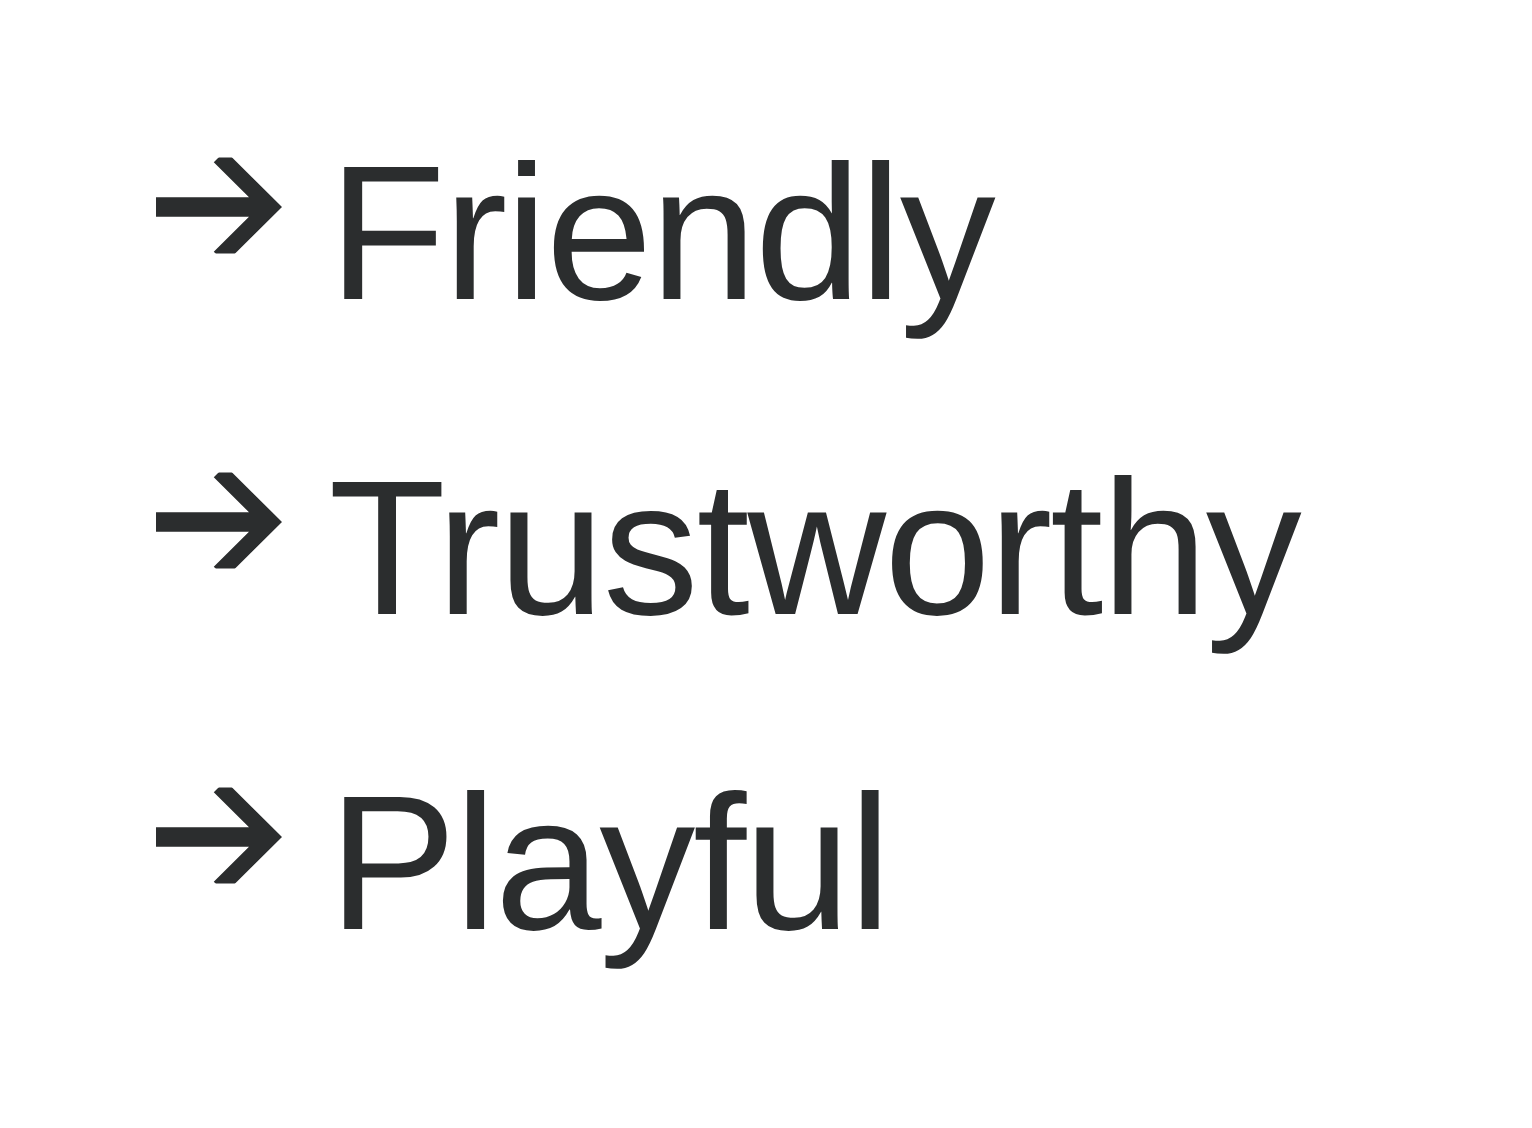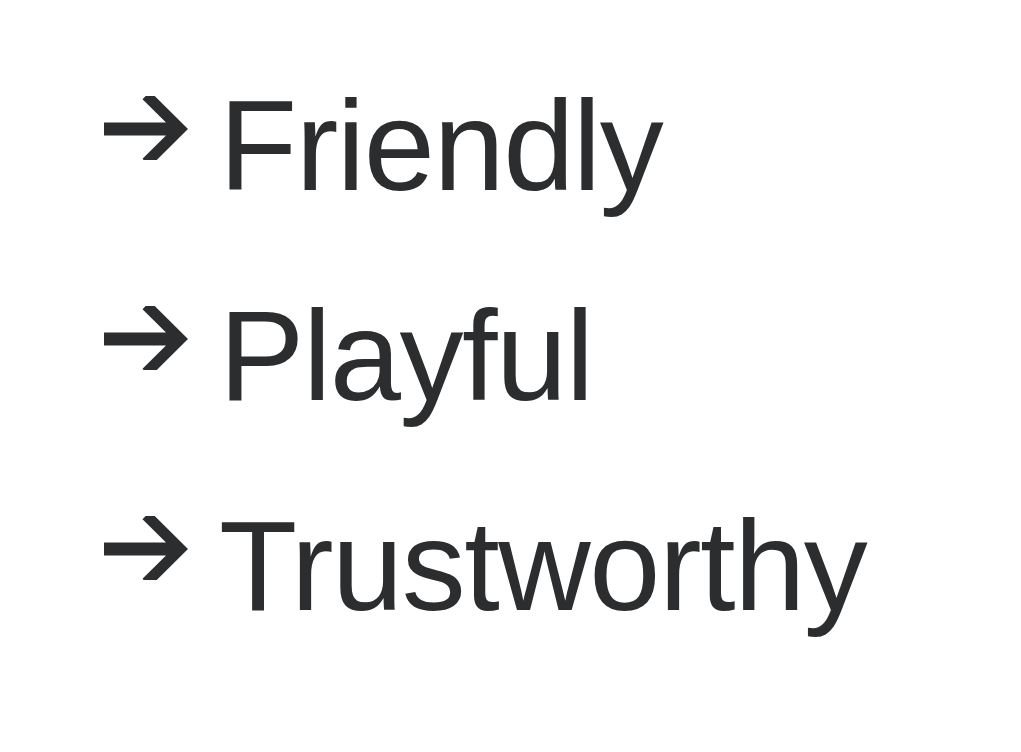--- a/index.html
+++ b/index.html
@@ -20,21 +20,21 @@
     position: relative;
     width: 1021px;
     height: 752px;
     background: #ffffff;
     box-sizing: border-box;
   }
 
   .attribute-list {
     position: absolute;
     left: 104px;
-    top: 82px;
+    top: 92px;
     margin: 0;
     padding: 0;
     list-style: none;
   }
 
   .attribute-item {
     display: flex;
     align-items: baseline;
     height: 210px;
     margin: 0;
@@ -83,27 +83,27 @@
       </span>
       <span class="attribute-label">Friendly</span>
     </li>
 
     <li class="attribute-item">
       <span class="arrow-icon">
         <svg viewBox="0 0 84 64" xmlns="http://www.w3.org/2000/svg" aria-hidden="true">
           <path d="M0 26.5 H62 L38.5 3.2 L46.2 -4.5 L84 33 L46.2 70.5 L38.5 62.8 L62 39.5 H0 Z" fill="#2b2d2e"></path>
         </svg>
       </span>
-      <span class="attribute-label">Playful</span>
+      <span class="attribute-label">Trustworthy</span>
     </li>
 
     <li class="attribute-item">
       <span class="arrow-icon">
         <svg viewBox="0 0 84 64" xmlns="http://www.w3.org/2000/svg" aria-hidden="true">
           <path d="M0 26.5 H62 L38.5 3.2 L46.2 -4.5 L84 33 L46.2 70.5 L38.5 62.8 L62 39.5 H0 Z" fill="#2b2d2e"></path>
         </svg>
       </span>
-      <span class="attribute-label">Trustworthy</span>
+      <span class="attribute-label">Playful</span>
     </li>
 
   </ul>
 
 </div>
 
 </body></html>

